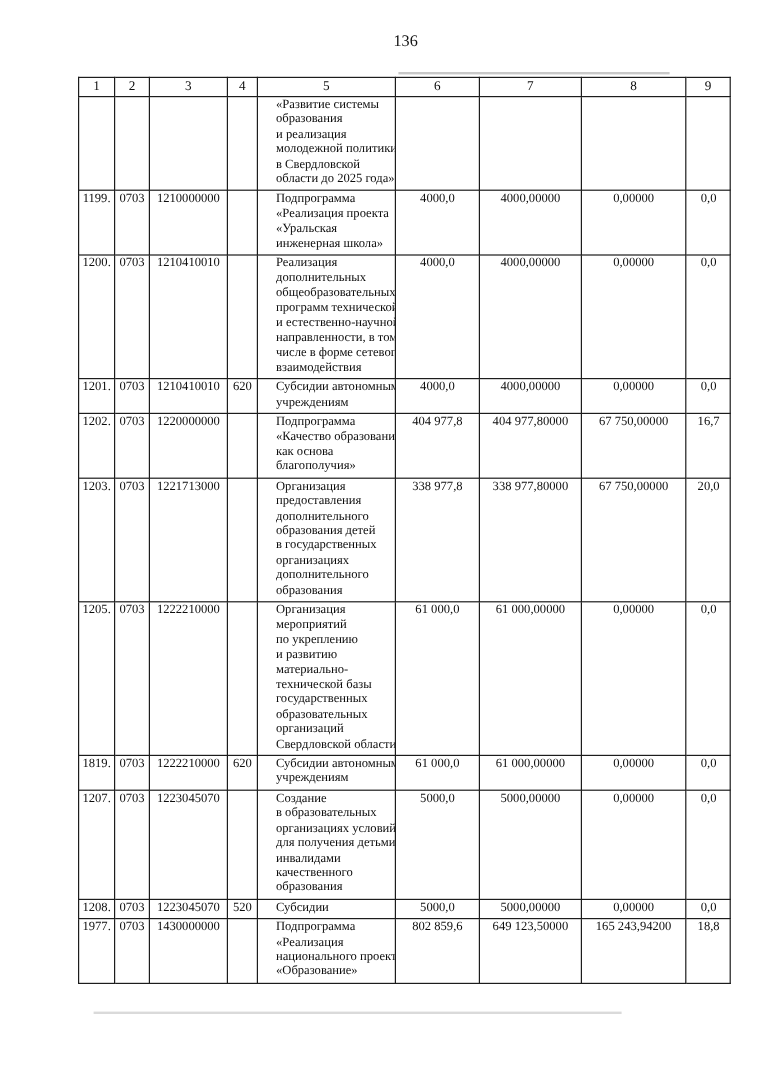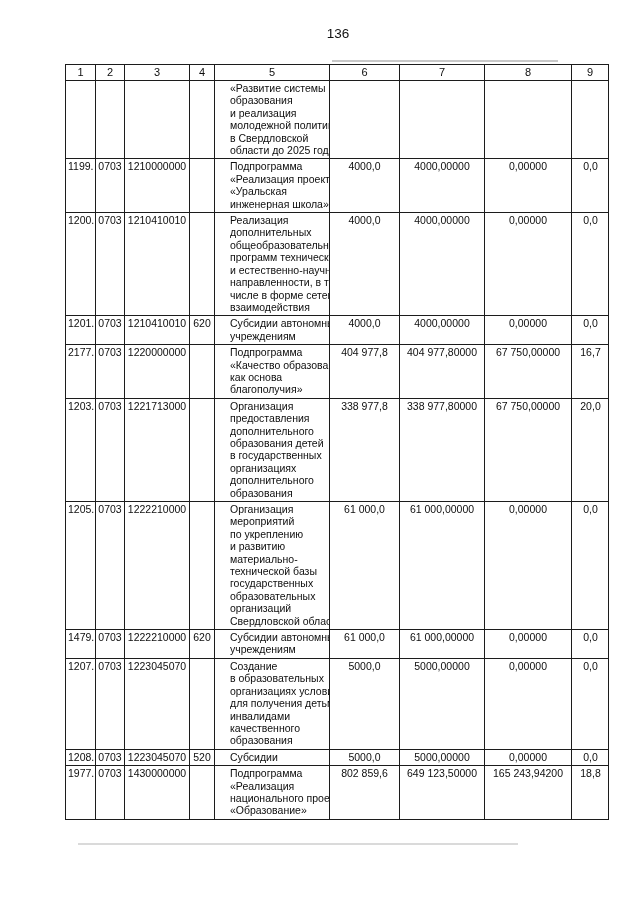--- a/index.html
+++ b/index.html
@@ -5,21 +5,21 @@
   html, body {
     margin: 0;
     padding: 0;
     background: #ffffff;
   }
   .page {
     position: relative;
     width: 640px;
     height: 861px;
     background: #ffffff;
-    font-family: Liberation Sans, sans-serif;
+    font-family: Liberation Serif, serif;
     color: #0d0d0d;
     overflow: hidden;
   }
   .page-number {
     position: absolute;
     top: 26px;
     left: 0;
     width: 676px;
     text-align: center;
     font-size: 13.5px;
@@ -169,21 +169,21 @@
           <td class="col-3">1210410010</td>
           <td class="col-4">620</td>
           <td class="col-5">Субсидии автономным
 учреждениям</td>
           <td class="col-6">4000,0</td>
           <td class="col-7">4000,00000</td>
           <td class="col-8">0,00000</td>
           <td class="col-9">0,0</td>
         </tr>
         <tr>
-          <td class="col-1">2177.</td>
+          <td class="col-1">1202.</td>
           <td class="col-2">0703</td>
           <td class="col-3">1220000000</td>
           <td class="col-4"></td>
           <td class="col-5">Подпрограмма
 «Качество образования
 как основа
 благополучия»</td>
           <td class="col-6">404 977,8</td>
           <td class="col-7">404 977,80000</td>
           <td class="col-8">67 750,00000</td>
@@ -221,21 +221,21 @@
 государственных
 образовательных
 организаций
 Свердловской области</td>
           <td class="col-6">61 000,0</td>
           <td class="col-7">61 000,00000</td>
           <td class="col-8">0,00000</td>
           <td class="col-9">0,0</td>
         </tr>
         <tr>
-          <td class="col-1">1479.</td>
+          <td class="col-1">1819.</td>
           <td class="col-2">0703</td>
           <td class="col-3">1222210000</td>
           <td class="col-4">620</td>
           <td class="col-5">Субсидии автономным
 учреждениям</td>
           <td class="col-6">61 000,0</td>
           <td class="col-7">61 000,00000</td>
           <td class="col-8">0,00000</td>
           <td class="col-9">0,0</td>
         </tr>

